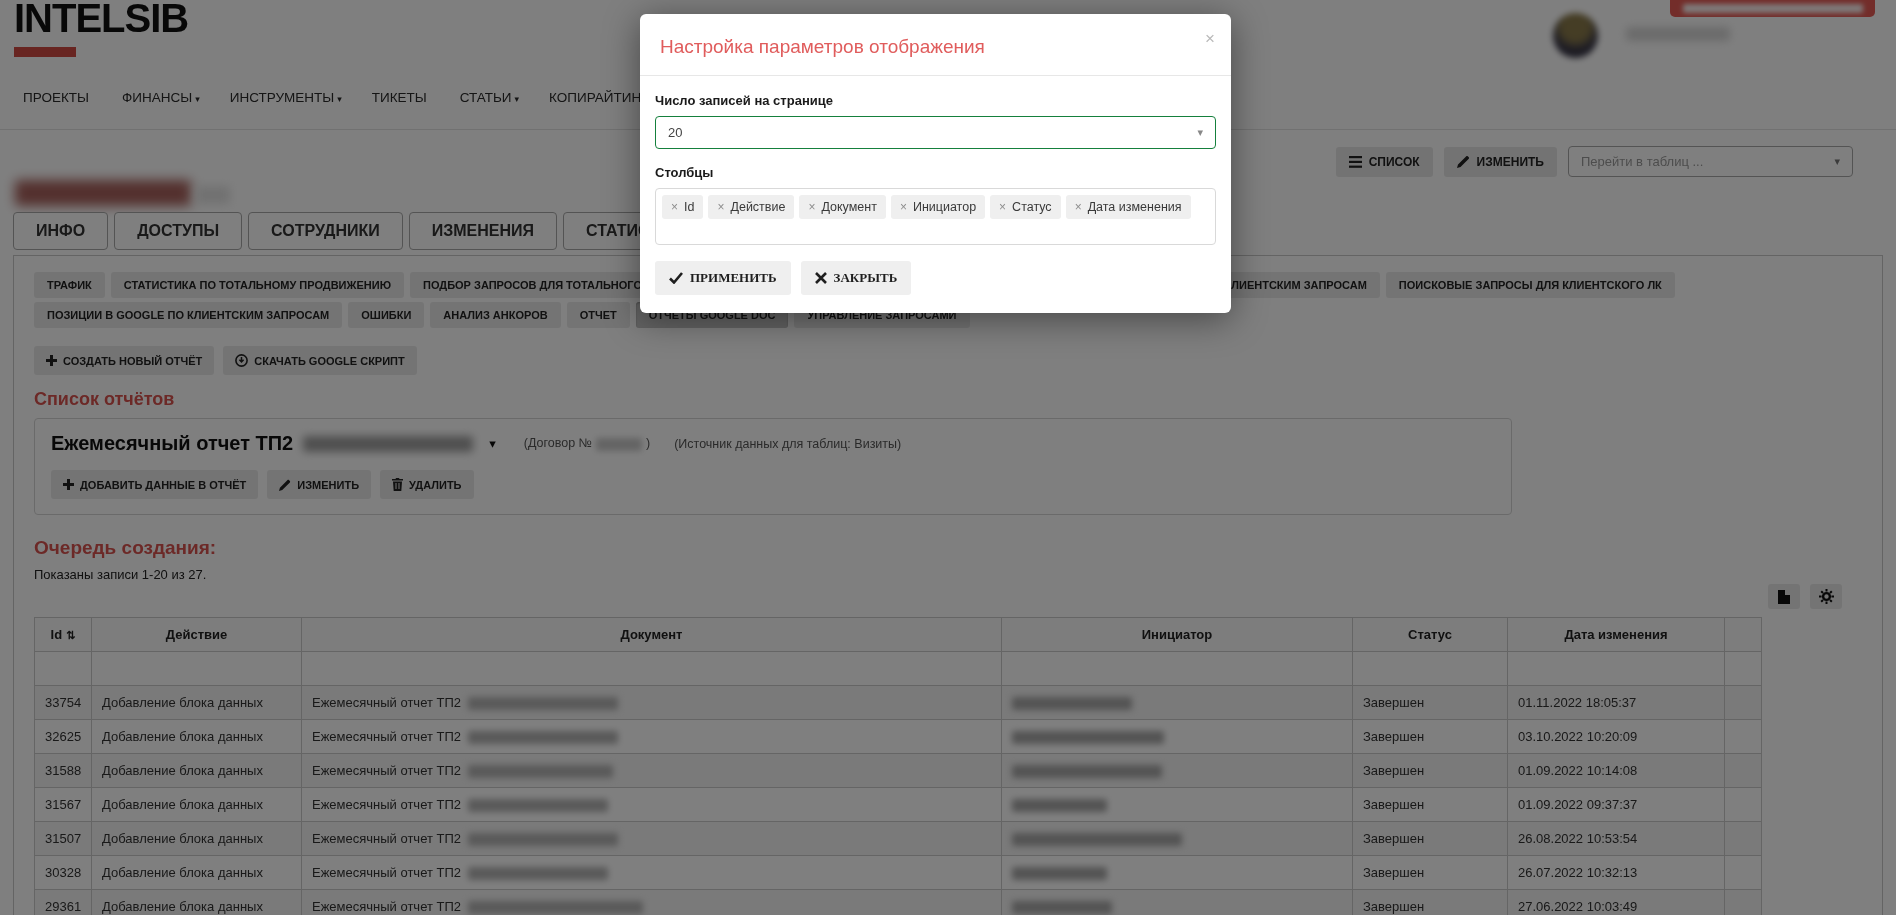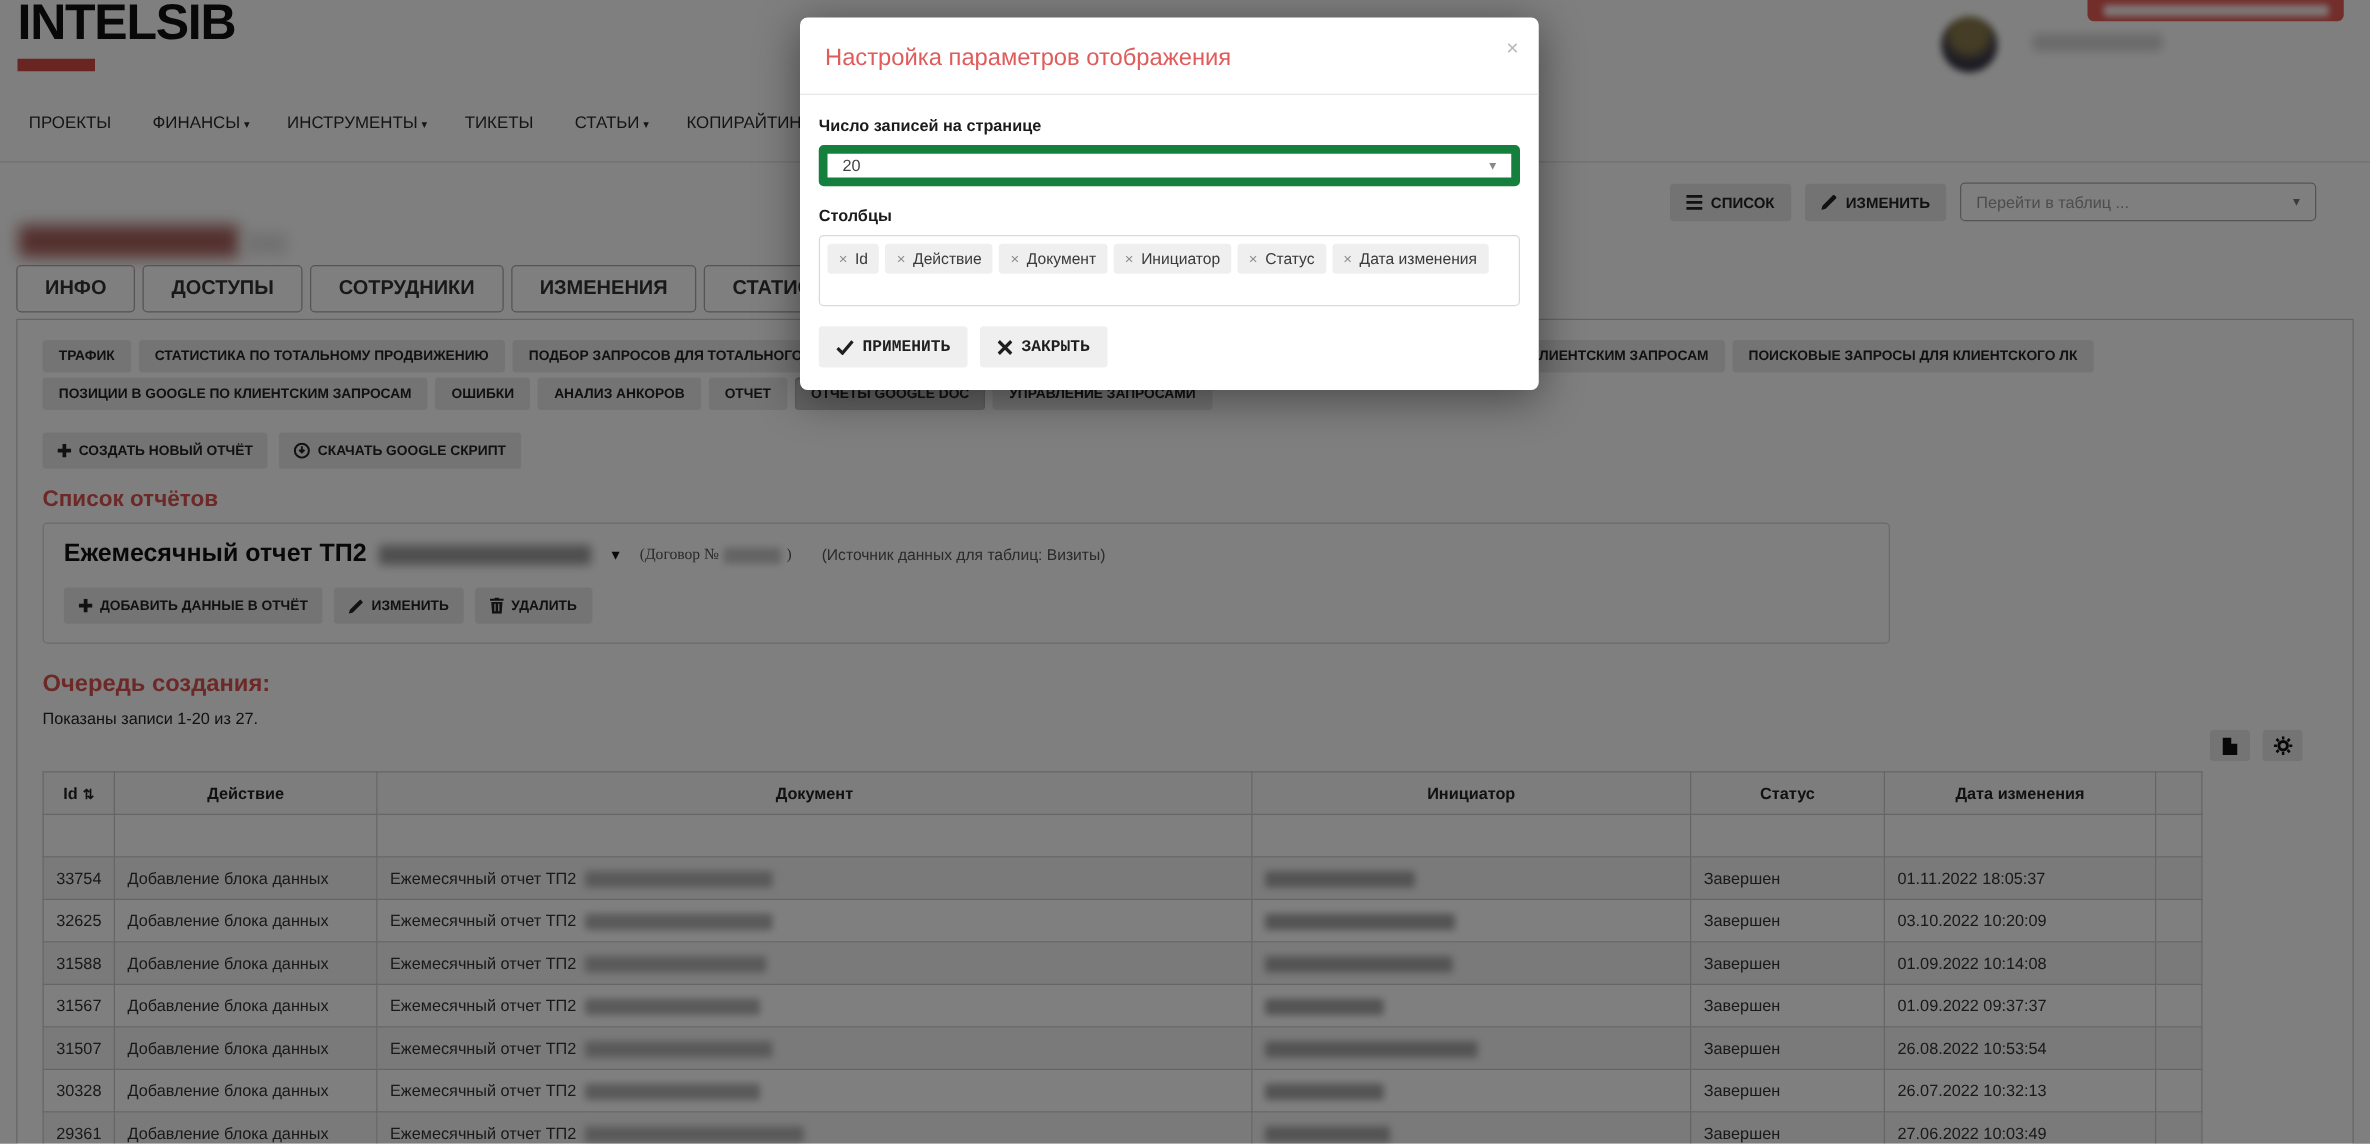--- a/index.html
+++ b/index.html
@@ -42,21 +42,21 @@
   .subtab.active { background:#c9c9c9; box-shadow:inset 0 1px 2px rgba(0,0,0,.25); }
   .create-row { margin-top:18px; display:flex; gap:9px; }
   .btn-sm { display:inline-flex; align-items:center; gap:6px; background:#e9e9e9; border:none; border-radius:3px;
             font-family:inherit; font-size:11px; font-weight:700; color:#222; padding:8px 12px; cursor:pointer; white-space:nowrap; }
   h2.red { color:#d9534f; font-size:18px; font-weight:700; margin:14px 0 8px; }
   .report-box { border:1px solid #d5d5d5; border-radius:4px; width:1478px; padding:13px 16px 15px; }
   .report-title-line { display:flex; align-items:center; gap:10px; }
   .report-title { font-size:20px; font-weight:700; color:#111; white-space:nowrap; }
   .doc-title-blur { width:170px; height:16px; background:#9f9f9f; border-radius:2px; filter:blur(4px); }
   .title-caret { font-size:13px; color:#111; margin:0 6px; cursor:pointer; }
-  .contract { font-size:12.5px; color:#555; margin-left:0; white-space:nowrap;font-family:Liberation Serif, serif; }
+  .contract { font-size:12.5px; color:#555; margin-left:12px; white-space:nowrap; }
   .contract-blur { display:inline-block; width:46px; height:13px; background:#c9c9c9; border-radius:2px; filter:blur(3px); vertical-align:middle; margin:0 4px; }
   .source-note { font-size:12.5px; color:#555; margin-left:14px; white-space:nowrap; }
   .report-actions { margin-top:15px; display:flex; gap:9px; }
   .summary { font-size:13px; color:#222; margin:4px 0 0; }
   .summary b { font-weight:400; }
   .tools-row { display:flex; justify-content:flex-end; gap:10px; margin:2px 20px 8px 0; }
   .icon-btn { width:32px; height:25px; background:#e9e9e9; border:none; border-radius:3px; display:inline-flex; align-items:center; justify-content:center; cursor:pointer; color:#111; }
   
   table.grid { border-collapse:collapse; table-layout:fixed; width:1727px; font-size:13px; }
   .grid th, .grid td { border:1px solid #cbcbcb; padding:9px 10px; text-align:left; overflow:hidden; white-space:nowrap; }
@@ -67,29 +67,29 @@
   .cell-blur { display:inline-block; height:13px; background:#a8a8a8; border-radius:2px; filter:blur(3px); vertical-align:middle; }
   .doc-cell .cell-blur { background:#b4b4b4; margin-left:7px; }
   
   .overlay { position:absolute; inset:0; background:rgba(0,0,0,.5); z-index:50; }
   .modal { position:absolute; left:640px; top:14px; width:591px; z-index:60; background:#fff; border-radius:6px; box-shadow:0 6px 36px rgba(0,0,0,.45); }
   .modal-header { position:relative; padding:22px 20px 17px; border-bottom:1px solid #e7e7e7; }
   .modal-title { color:#e05c5c; font-size:19px; font-weight:400; }
   .modal-x { position:absolute; right:16px; top:16px; color:#b9b9b9; font-size:17px; line-height:1; cursor:pointer; }
   .modal-body { padding:17px 15px 0; }
   .field-label { font-size:13px; font-weight:700; color:#1a1a1a; margin-bottom:8px; }
-  .select-box { height:33px; border:7px solid #15803d; border-radius:4px; display:flex; align-items:center; justify-content:space-between; padding:0 12px; cursor:pointer; margin-bottom:16px; }
+  .select-box { height:33px; border:1px solid #15803d; border-radius:4px; display:flex; align-items:center; justify-content:space-between; padding:0 12px; cursor:pointer; margin-bottom:16px; }
   .select-box .val { font-size:13px; color:#444; }
   .select-box .caret { font-size:11px; color:#888; }
   .tags-box { border:1px solid #d9d9d9; border-radius:4px; min-height:57px; padding:6px; display:flex; flex-wrap:wrap; gap:5px; align-content:flex-start; cursor:text; }
   .tag { background:#efefef; border-radius:3px; padding:5px 9px; font-size:12.5px; color:#3a3a3a; display:inline-flex; align-items:center; gap:6px; white-space:nowrap; }
   .tag .x { color:#8d8d8d; font-size:12px; cursor:pointer; }
   .modal-footer { padding:16px 15px 18px; display:flex; gap:10px; }
   .btn-modal { display:inline-flex; align-items:center; gap:7px; background:#efefef; border:none; border-radius:3px;
-               font-family:Liberation Mono, monospace; font-size:13px; font-weight:700; color:#1f1f1f; padding:9px 14px; cursor:pointer; }
+               font-family:Liberation Serif, serif; font-size:13px; font-weight:700; color:#1f1f1f; padding:9px 14px; cursor:pointer; }
 </style>
 </head>
 <body>
 
 <div class="navbar">
   <div class="logo">INTELSIB</div>
   <div class="logo-bar"></div>
   <div class="nav">
 
   <div class="nav-item"><span>ПРОЕКТЫ</span><span class="nav-caret"></span></div>

